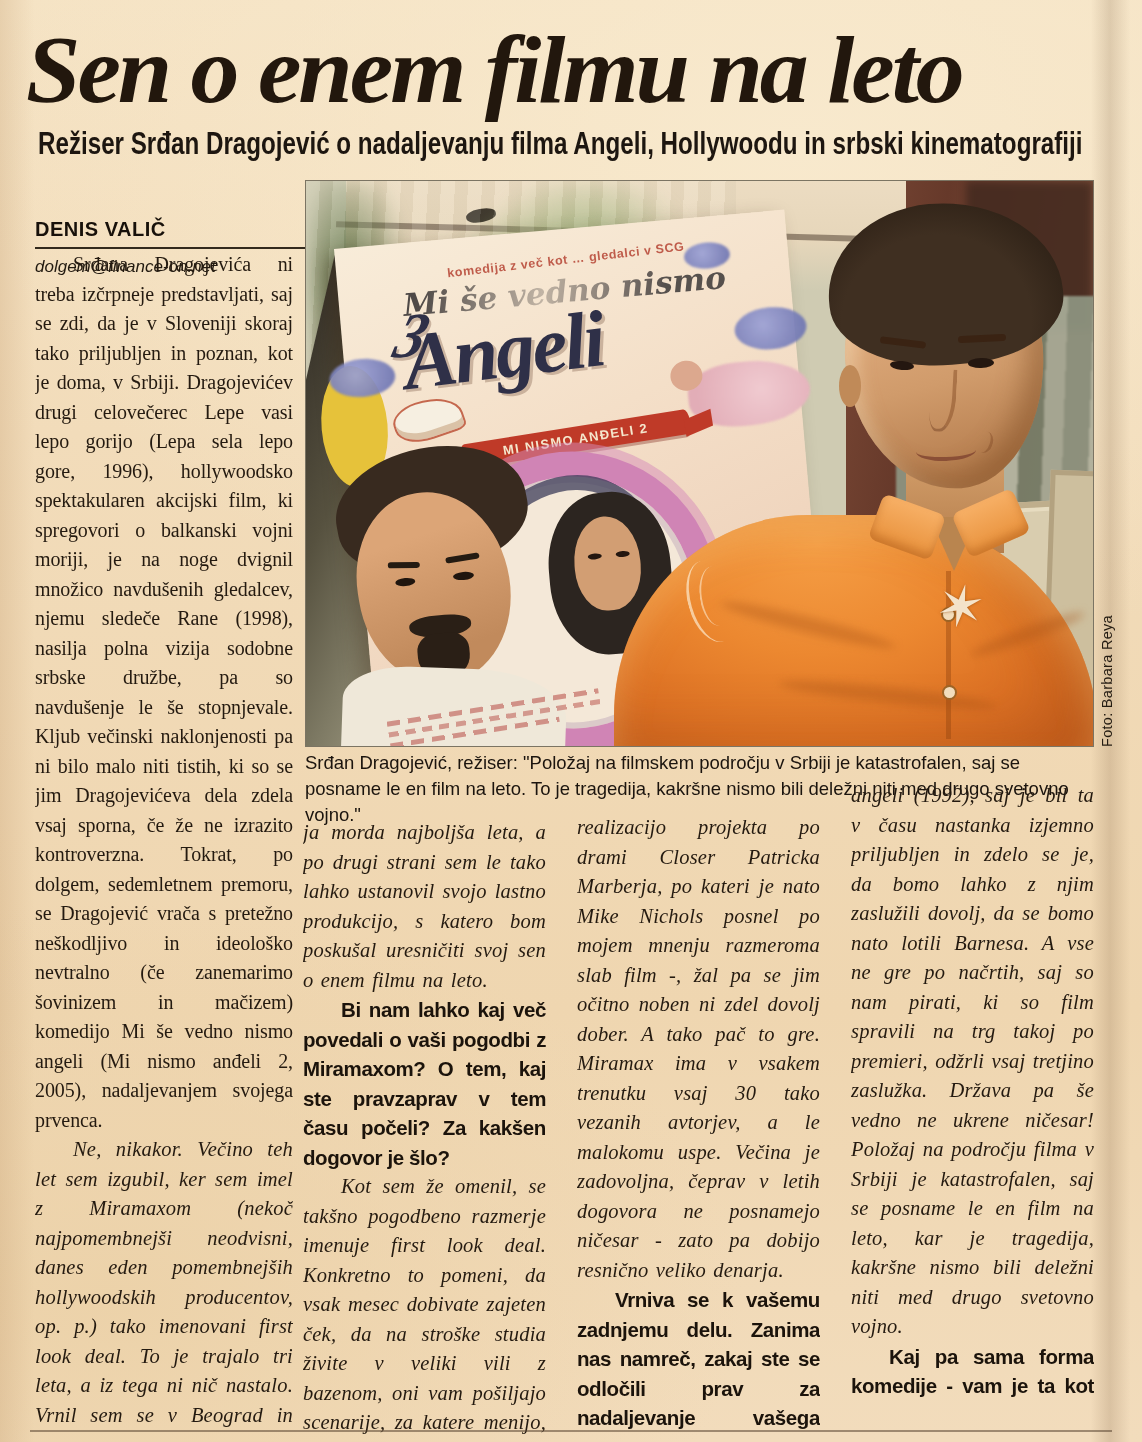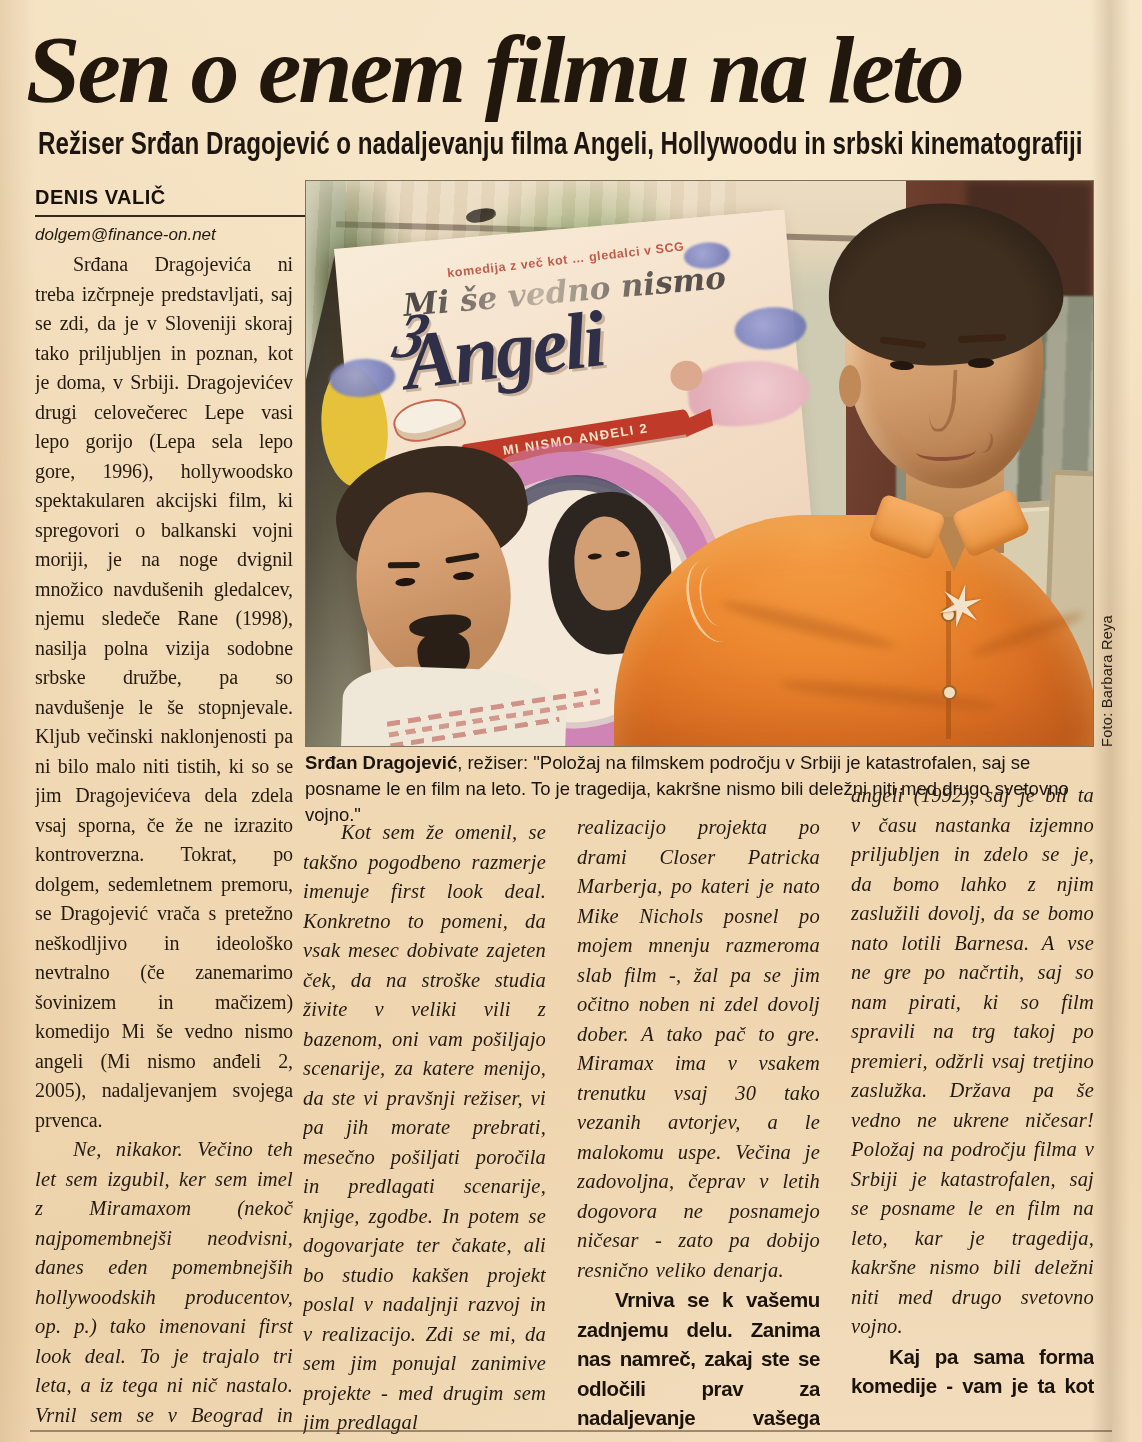--- a/index.html
+++ b/index.html
@@ -20,21 +20,21 @@
     font:italic 700 96px "Liberation Serif",serif;color:#22170d;
     letter-spacing:-3px;transform:scaleX(1.02);transform-origin:left top;
   }
   #subheadline{
     left:38px;top:126px;white-space:nowrap;
     font:700 31px "Liberation Sans",sans-serif;color:#1d1610;
     transform:scaleX(0.78);transform-origin:left top;letter-spacing:0px;
   }
   
   #byline{left:35px;top:186px;width:295px;}
-  #byline .author{font:700 20px "Liberation Sans",sans-serif;letter-spacing:.5px;color:#18110a;}
+  #byline .author{font:700 20px "Liberation Sans",sans-serif;letter-spacing:.5px;color:#18110a;margin-top:32px;}
   #byline .rule{border-bottom:2px solid #332a1d;margin:6px 0 8px 0;width:295px;}
   #byline .email{font:italic 17px "Liberation Sans",sans-serif;color:#221a10;}
   
   .col{overflow:hidden;text-align:justify;hyphens:auto;}
   .col p{margin:0;text-indent:38px;}
   .p-body{font:20px/29.5px "Liberation Serif",serif;letter-spacing:-0.1px;word-spacing:1px;}
   .p-q{font:700 20.5px/29.5px "Liberation Sans",sans-serif;letter-spacing:-0.4px;color:#1b130b;}
   .p-a{font:italic 20.5px/29.5px "Liberation Serif",serif;letter-spacing:.2px;word-spacing:2px;}
   #col1{left:35px;top:250px;width:258px;height:1184px;}
   #col2{left:303px;top:818px;width:243px;height:616px;}
@@ -166,21 +166,21 @@
   .d-embroidery{left:30px;top:372px;width:46px;height:84px;z-index:7;border-left:3px solid rgba(255,250,232,.6);
     border-radius:50%;transform:rotate(-16deg);}
   .d-embroidery::after{content:"";position:absolute;left:10px;top:8px;width:30px;height:60px;
     border-left:2px solid rgba(255,250,232,.5);border-radius:50%;transform:rotate(8deg);}
   .d-fold{background:rgba(165,80,20,.35);filter:blur(4px);z-index:6;border-radius:50%;}
   .d-fold.f1{left:60px;top:430px;width:180px;height:16px;transform:rotate(14deg);}
   .d-fold.f2{left:310px;top:440px;width:120px;height:14px;transform:rotate(-20deg);}
   .d-fold.f3{left:120px;top:500px;width:220px;height:16px;transform:rotate(6deg);}
   
   #caption{left:305px;top:750px;width:795px;font:18.5px/26px "Liberation Sans",sans-serif;color:#1b140e;}
-  #caption b{font-weight:700;}
+  #caption b{font-weight:400;}
   #photo-credit{left:1099px;top:747px;transform:rotate(-90deg);transform-origin:0 0;white-space:nowrap;
     font:14.5px "Liberation Sans",sans-serif;color:#241c12;letter-spacing:.3px;}
   #bottom-rule{left:30px;top:1430px;width:1082px;border-top:2px solid rgba(90,70,50,.55);}
 </style>
 </head>
 <body>
 
 <div class="abs" id="headline">Sen o enem filmu na leto</div>
 <div class="abs" id="subheadline">Režiser Srđan Dragojević o nadaljevanju filma Angeli, Hollywoodu in srbski kinematografiji</div>
 
@@ -271,20 +271,22 @@
     <div class="d-fold f2"></div>
     <div class="d-fold f3"></div>
   </div>
 </div>
 
 <div class="abs" id="caption"><b>Srđan Dragojević</b><span>, režiser: "Položaj na filmskem področju v Srbiji je katastrofalen, saj se posname le en film na leto. To je tragedija, kakršne nismo bili deležni niti med drugo svetovno vojno."</span></div>
 
 <div class="abs" id="photo-credit">Foto: Barbara Reya</div>
 
 <div class="abs col" id="col2">
+  <p class="p-a" style="text-indent:0">ja morda najboljša leta, a po drugi strani sem le tako lahko ustanovil svojo lastno produkcijo, s katero bom poskušal uresničiti svoj sen o enem filmu na leto.</p>
+  <p class="p-q">Bi nam lahko kaj več povedali o vaši pogodbi z Miramaxom? O tem, kaj ste pravzaprav v tem času počeli? Za kakšen dogovor je šlo?</p>
   <p class="p-a">Kot sem že omenil, se takšno pogodbeno razmerje imenuje first look deal. Konkretno to pomeni, da vsak mesec dobivate zajeten ček, da na stroške studia živite v veliki vili z bazenom, oni vam pošiljajo scenarije, za katere menijo, da ste vi pravšnji režiser, vi pa jih morate prebrati, mesečno pošiljati poročila in predlagati scenarije, knjige, zgodbe. In potem se dogovarjate ter čakate, ali bo studio kakšen projekt poslal v nadaljnji razvoj in v realizacijo. Zdi se mi, da sem jim ponujal zanimive projekte - med drugim sem jim predlagal</p>
 </div>
 
 <div class="abs col" id="col3">
   <p class="p-a" style="text-indent:0">realizacijo projekta po drami Closer Patricka Marberja, po kateri je nato Mike Nichols posnel po mojem mnenju razmeroma slab film -, žal pa se jim očitno noben ni zdel dovolj dober. A tako pač to gre. Miramax ima v vsakem trenutku vsaj 30 tako vezanih avtorjev, a le malokomu uspe. Večina je zadovoljna, čeprav v letih dogovora ne posnamejo ničesar - zato pa dobijo resnično veliko denarja.</p>
   <p class="p-q">Vrniva se k vašemu zadnjemu delu. Zanima nas namreč, zakaj ste se odločili prav za nadaljevanje vašega prvenca, filma, ki je nastal pred skoraj 15 leti in ki se ga le še malokdo spomni?</p>
 
 </div>
 
 <div class="abs col" id="col4">

